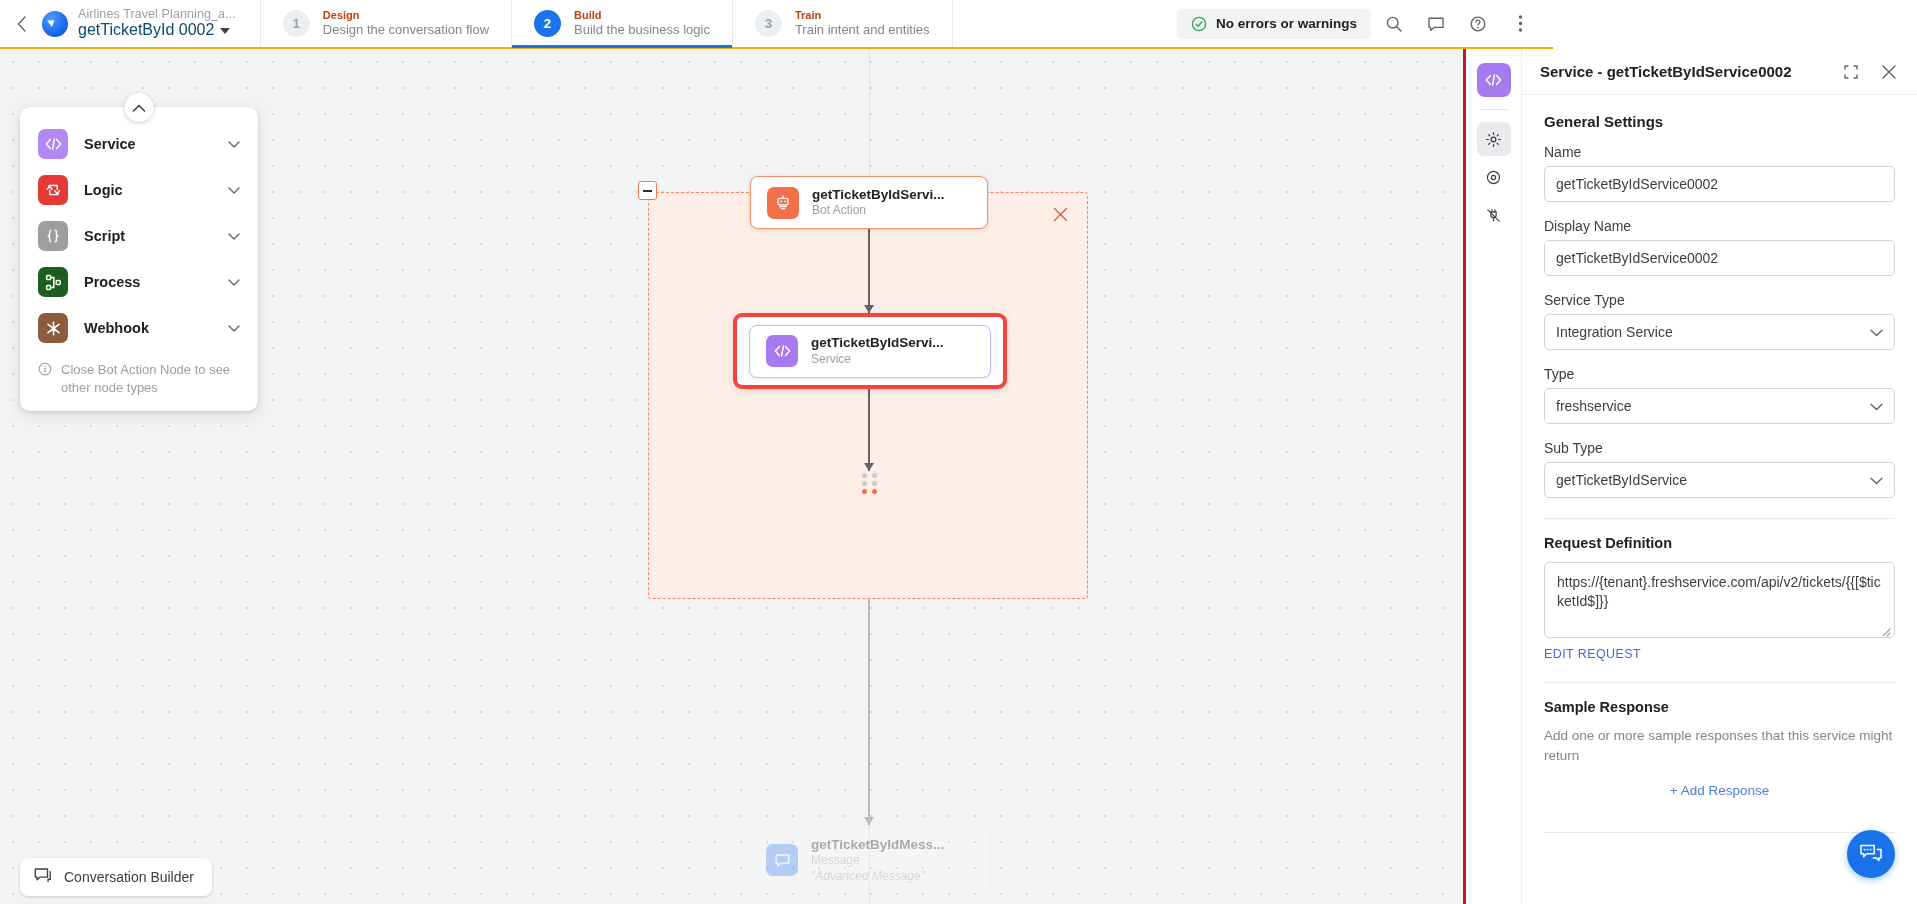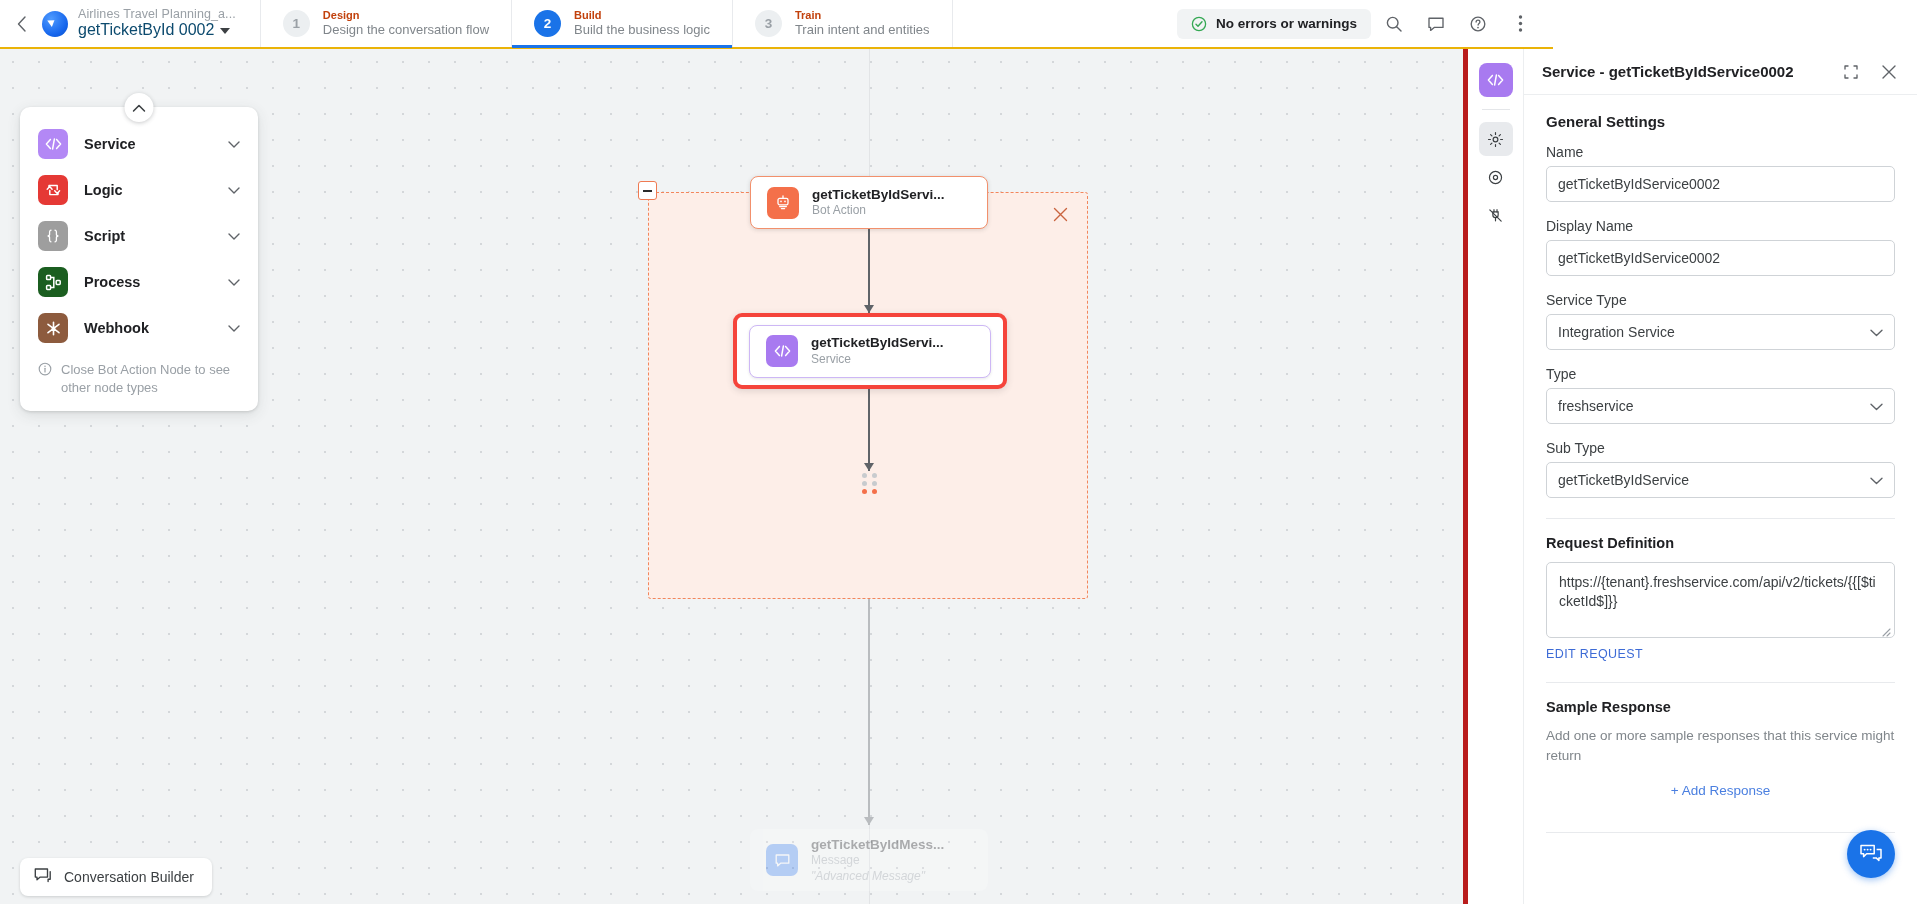--- a/index.html
+++ b/index.html
@@ -208,21 +208,21 @@
     background: #ffffff; border-radius: 8px;
     box-shadow: 0 1px 3px rgba(60,64,67,.2);
     padding: 9px 18px 9px 14px;
     display: flex; align-items: center; gap: 11px;
     font-size: 14px; color: #3c4043; cursor: pointer;
   }
 
   
   .panel {
     position: absolute; right: 0; top: 49px; width: 454px; height: 855px;
-    background: #ffffff; border-left: 5px solid #b91c1c;
+    background: #ffffff; border-left: 3px solid #b91c1c;
     display: flex;
   }
   .panel-rail {
     width: 56px; flex: none; border-right: 1px solid #eceef0;
     padding-top: 14px; display: flex; flex-direction: column; align-items: center; gap: 4px;
   }
   .rail-main-ico {
     width: 34px; height: 34px; border-radius: 8px; background: #a87af0;
     display: flex; align-items: center; justify-content: center; color: #ffffff;
     margin-bottom: 8px;

